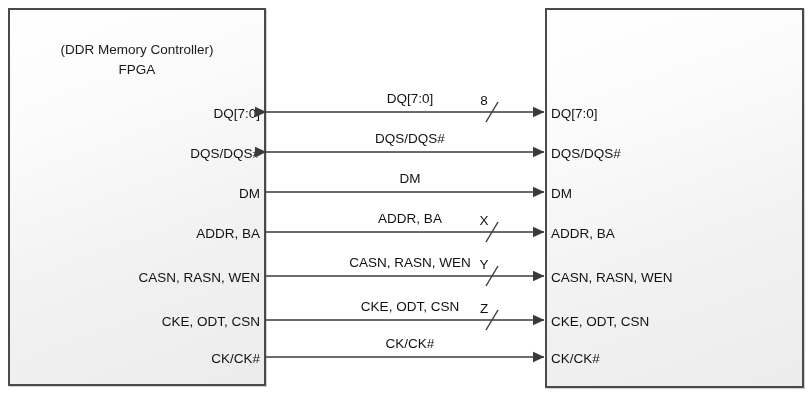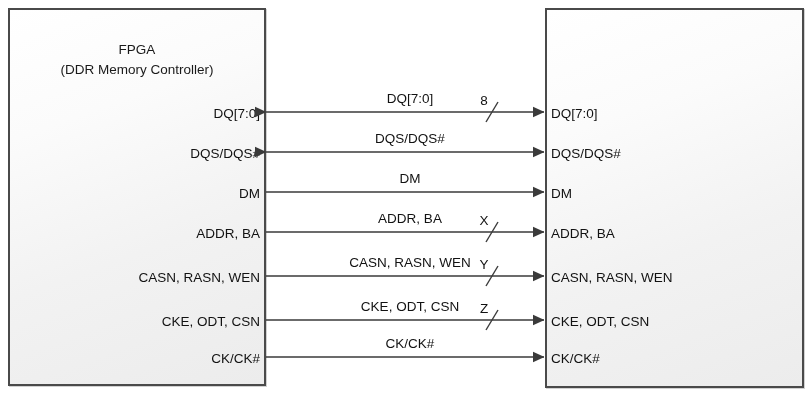--- a/index.html
+++ b/index.html
@@ -98,22 +98,22 @@
     transform: translate(-50%, -100%);
   }
 </style>
 </head>
 <body>
 
 <div id="diagram-root">
 
   <div class="block" id="fpga-block">
     <div class="block-title" id="fpga-title">
+      <div>(DDR Memory Controller)</div>
       <div>FPGA</div>
-      <div>(DDR Memory Controller)</div>
     </div>
   <div class="port-label left" style="top: 104px;">DQ[7:0]</div>
       <div class="port-label left" style="top: 144px;">DQS/DQS#</div>
       <div class="port-label left" style="top: 184px;">DM</div>
       <div class="port-label left" style="top: 224px;">ADDR, BA</div>
       <div class="port-label left" style="top: 268px;">CASN, RASN, WEN</div>
       <div class="port-label left" style="top: 312px;">CKE, ODT, CSN</div>
       <div class="port-label left" style="top: 349px;">CK/CK#</div>
     </div>
 

